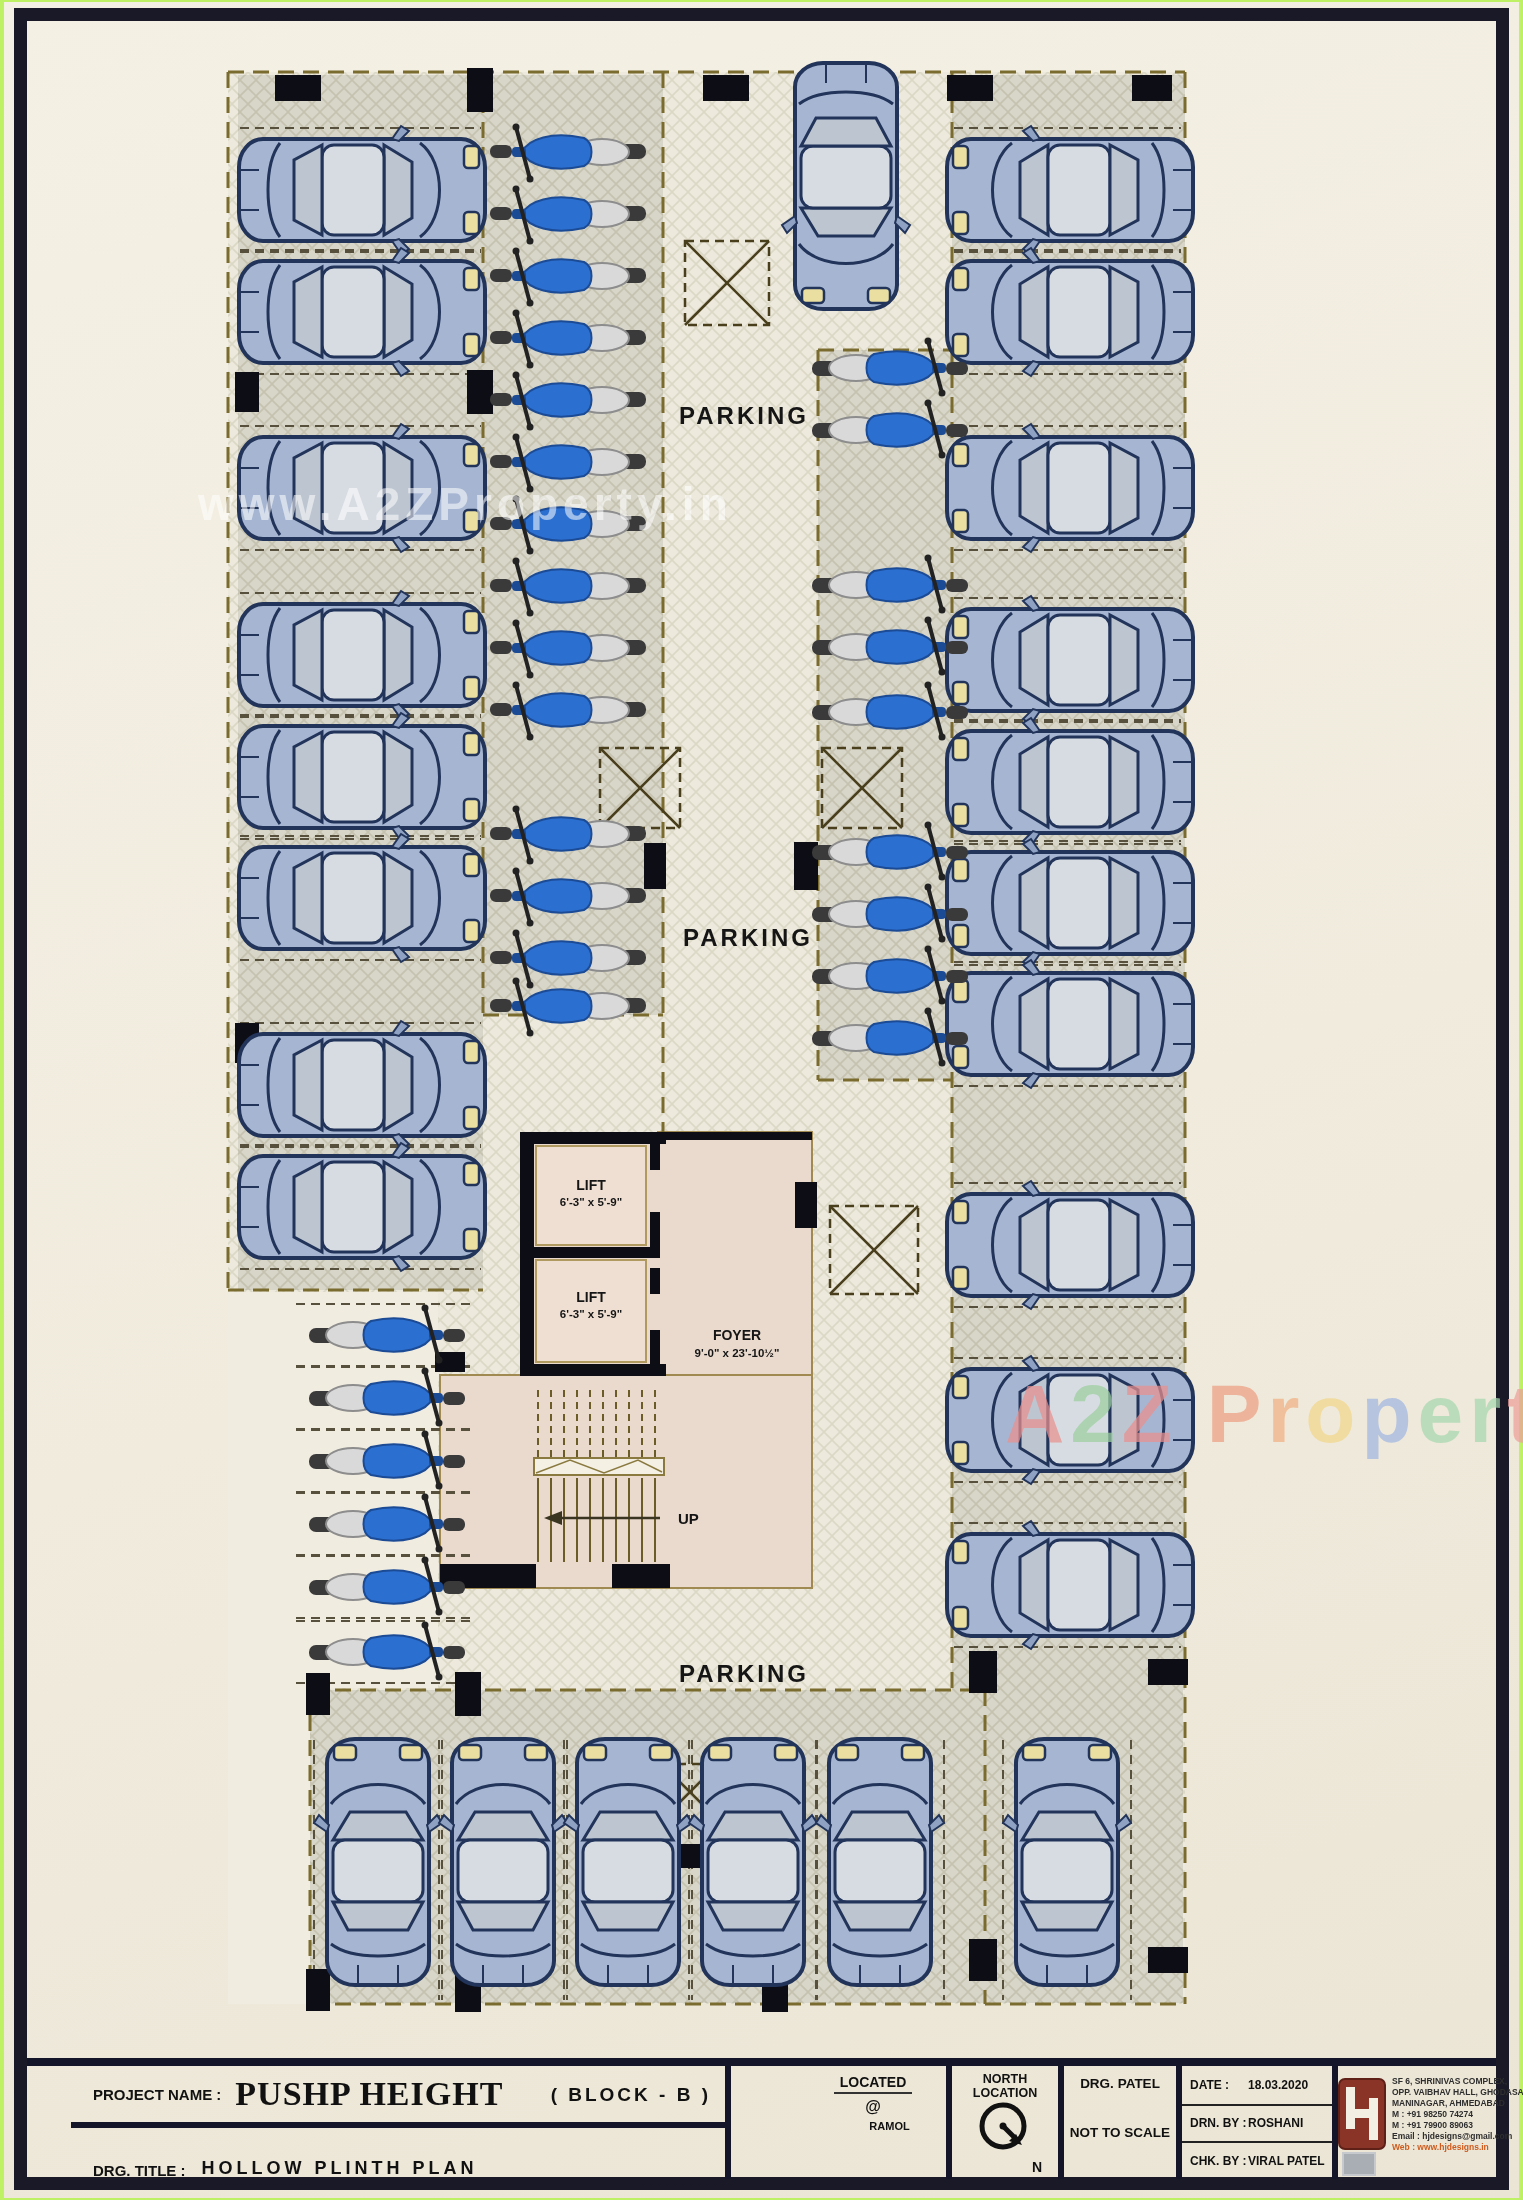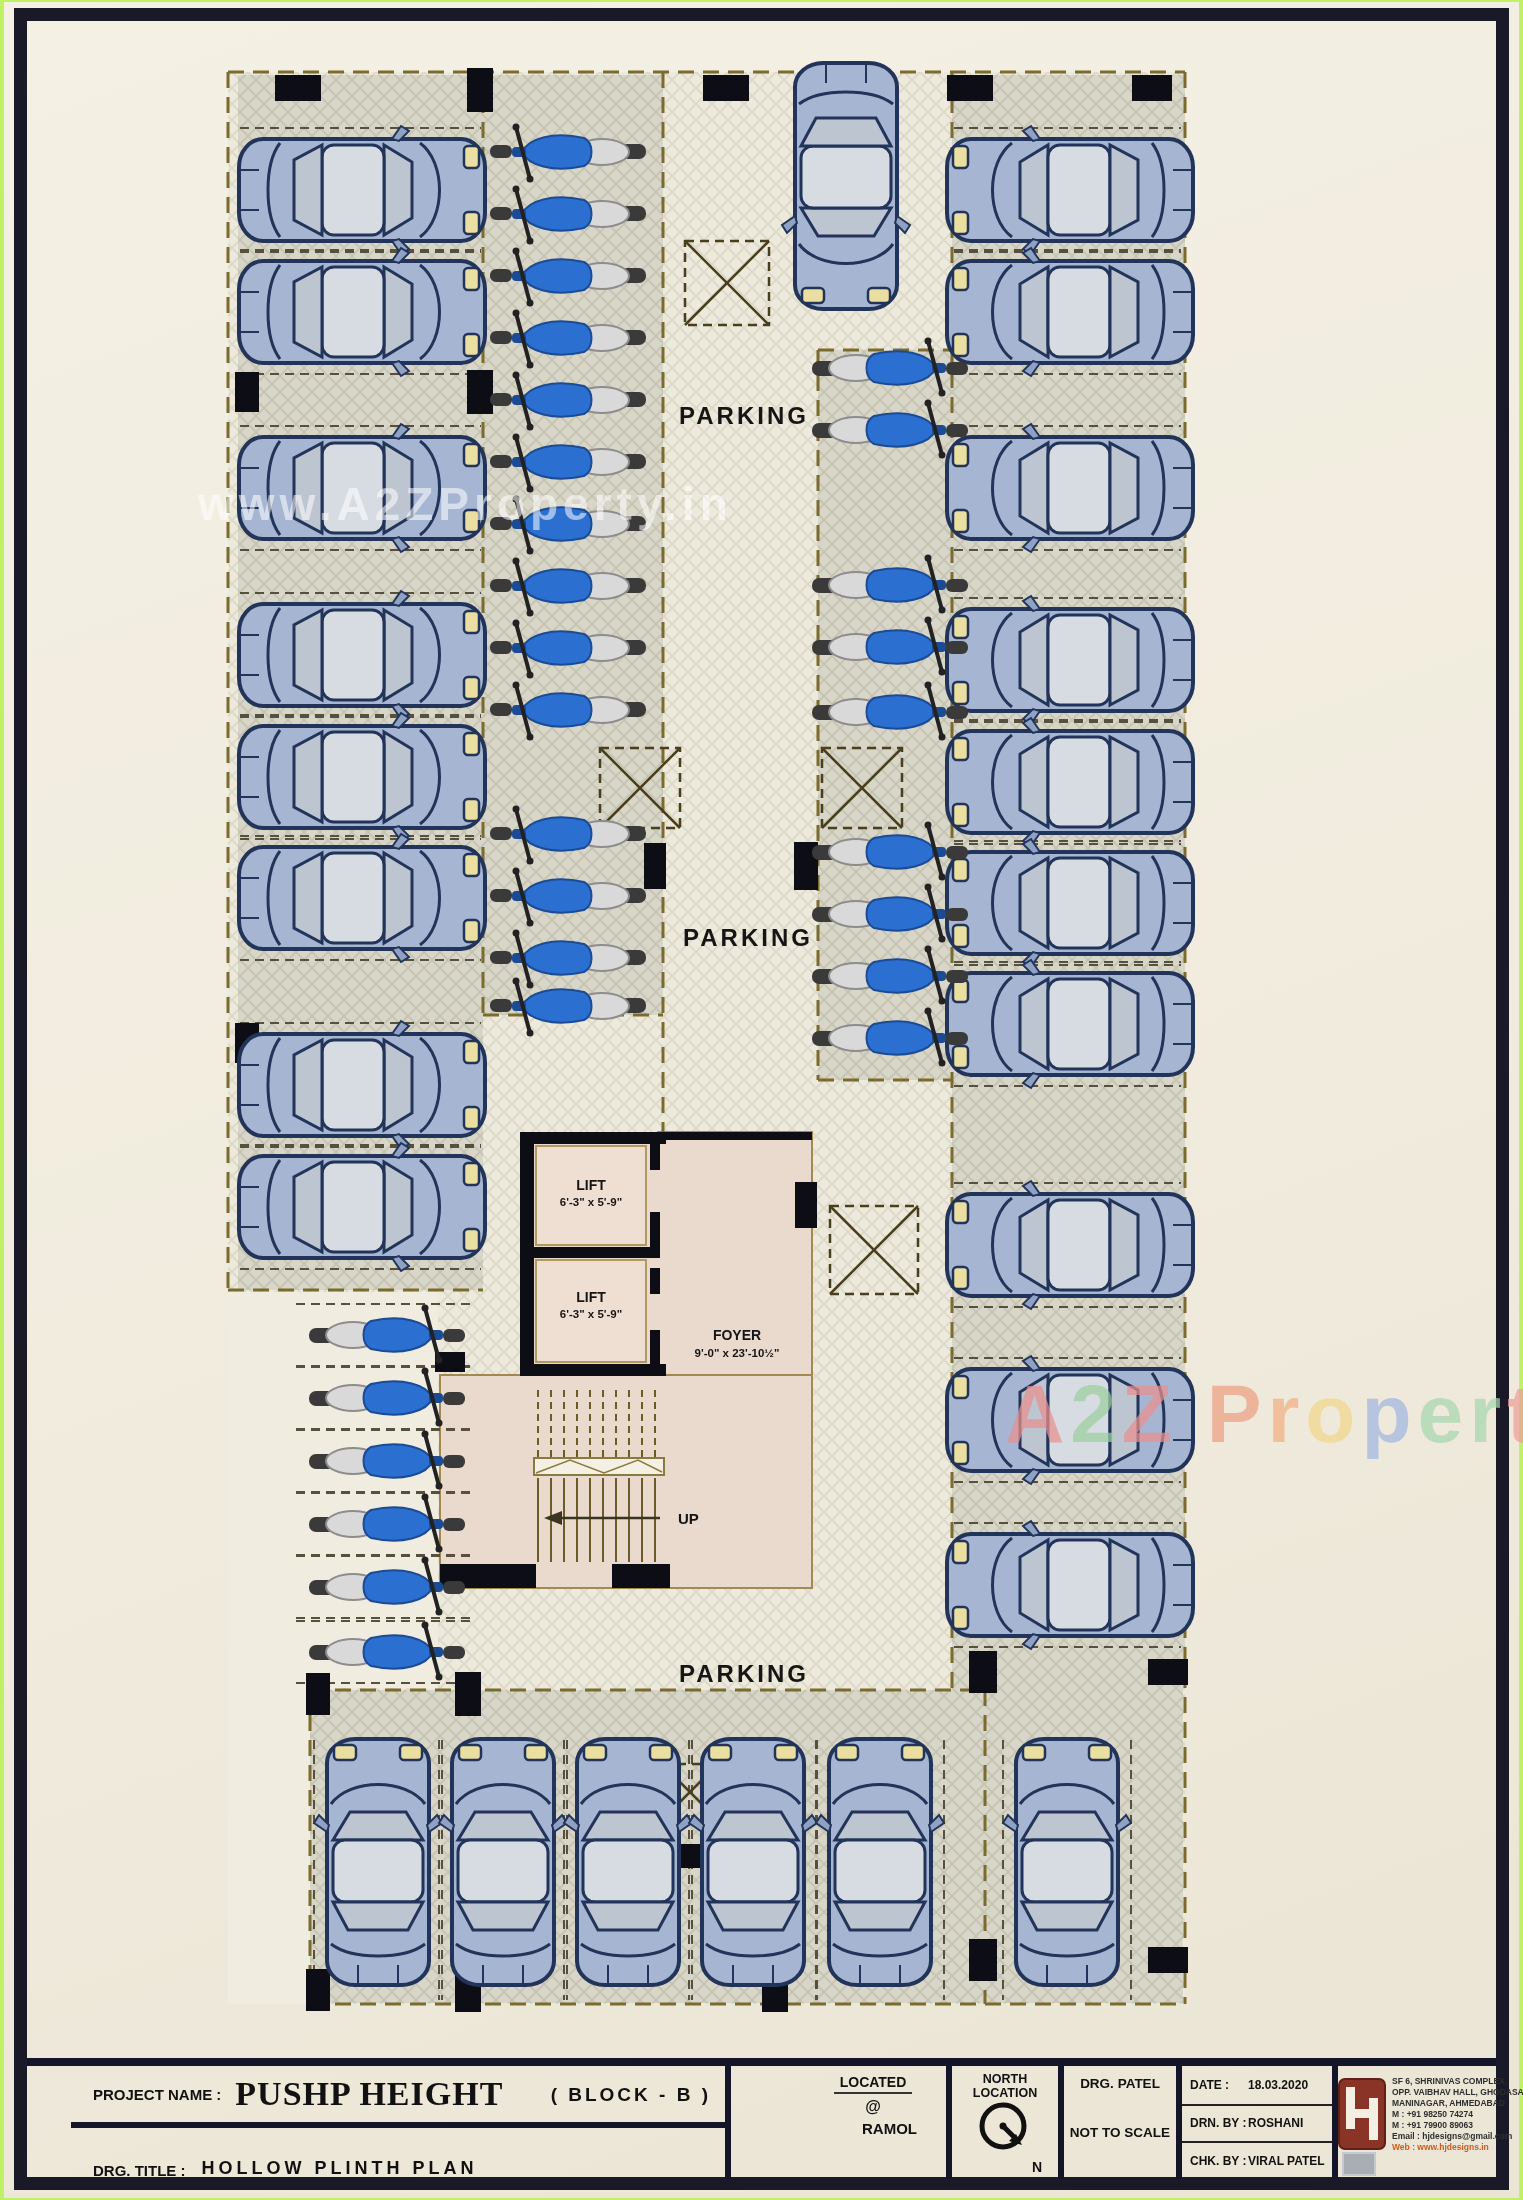--- a/index.html
+++ b/index.html
@@ -26,21 +26,21 @@
            box-sizing:border-box;display:flex;align-items:center;}
   .tb-row2{position:absolute;left:0;top:62px;width:100%;height:51px;display:flex;align-items:flex-end;}
   .tb-lbl{font-size:15px;font-weight:bold;margin-left:22px;white-space:nowrap;}
   .tb-pname{font-family:"Liberation Serif", serif;font-size:34px;font-weight:bold;margin-left:14px;
             letter-spacing:1px;white-space:nowrap;}
   .tb-block{position:absolute;right:14px;top:18px;font-size:19px;font-weight:bold;letter-spacing:3px;}
   .tb-dtitle{font-size:18px;font-weight:bold;letter-spacing:4px;margin-left:16px;}
   .tb-located{left:773px;width:152px;text-align:center;font-weight:bold;}
   .tb-located .l1{margin-top:8px;font-size:14px;border-bottom:2px solid #333;display:inline-block;padding:0 6px 2px;}
   .tb-located .l2{font-size:16px;margin-top:4px;}
-  .tb-located .l3{font-size:15px;margin-top:4px;margin-left:33px;}
+  .tb-located .l3{font-size:11px;margin-top:4px;margin-left:33px;}
   .tb-north{left:925px;width:112px;text-align:center;font-weight:bold;}
   .tb-north .nl{font-size:12.5px;margin-top:6px;}
   .tb-north .n-label{position:absolute;right:16px;bottom:4px;font-size:14px;font-weight:bold;}
   .tb-scale{left:1037px;width:118px;text-align:center;font-weight:bold;}
   .tb-scale .s1{font-size:13.5px;margin-top:10px;}
   .tb-scale .s2{font-size:13.5px;margin-top:34px;}
   .tb-meta{left:1155px;width:156px;font-weight:bold;font-size:12px;}
   .tb-meta .mrow{height:37.6px;display:flex;align-items:center;padding-left:8px;box-sizing:border-box;}
   .tb-meta .mrow+.mrow{border-top:2px solid #222;}
   .tb-meta .mk{width:58px;}

